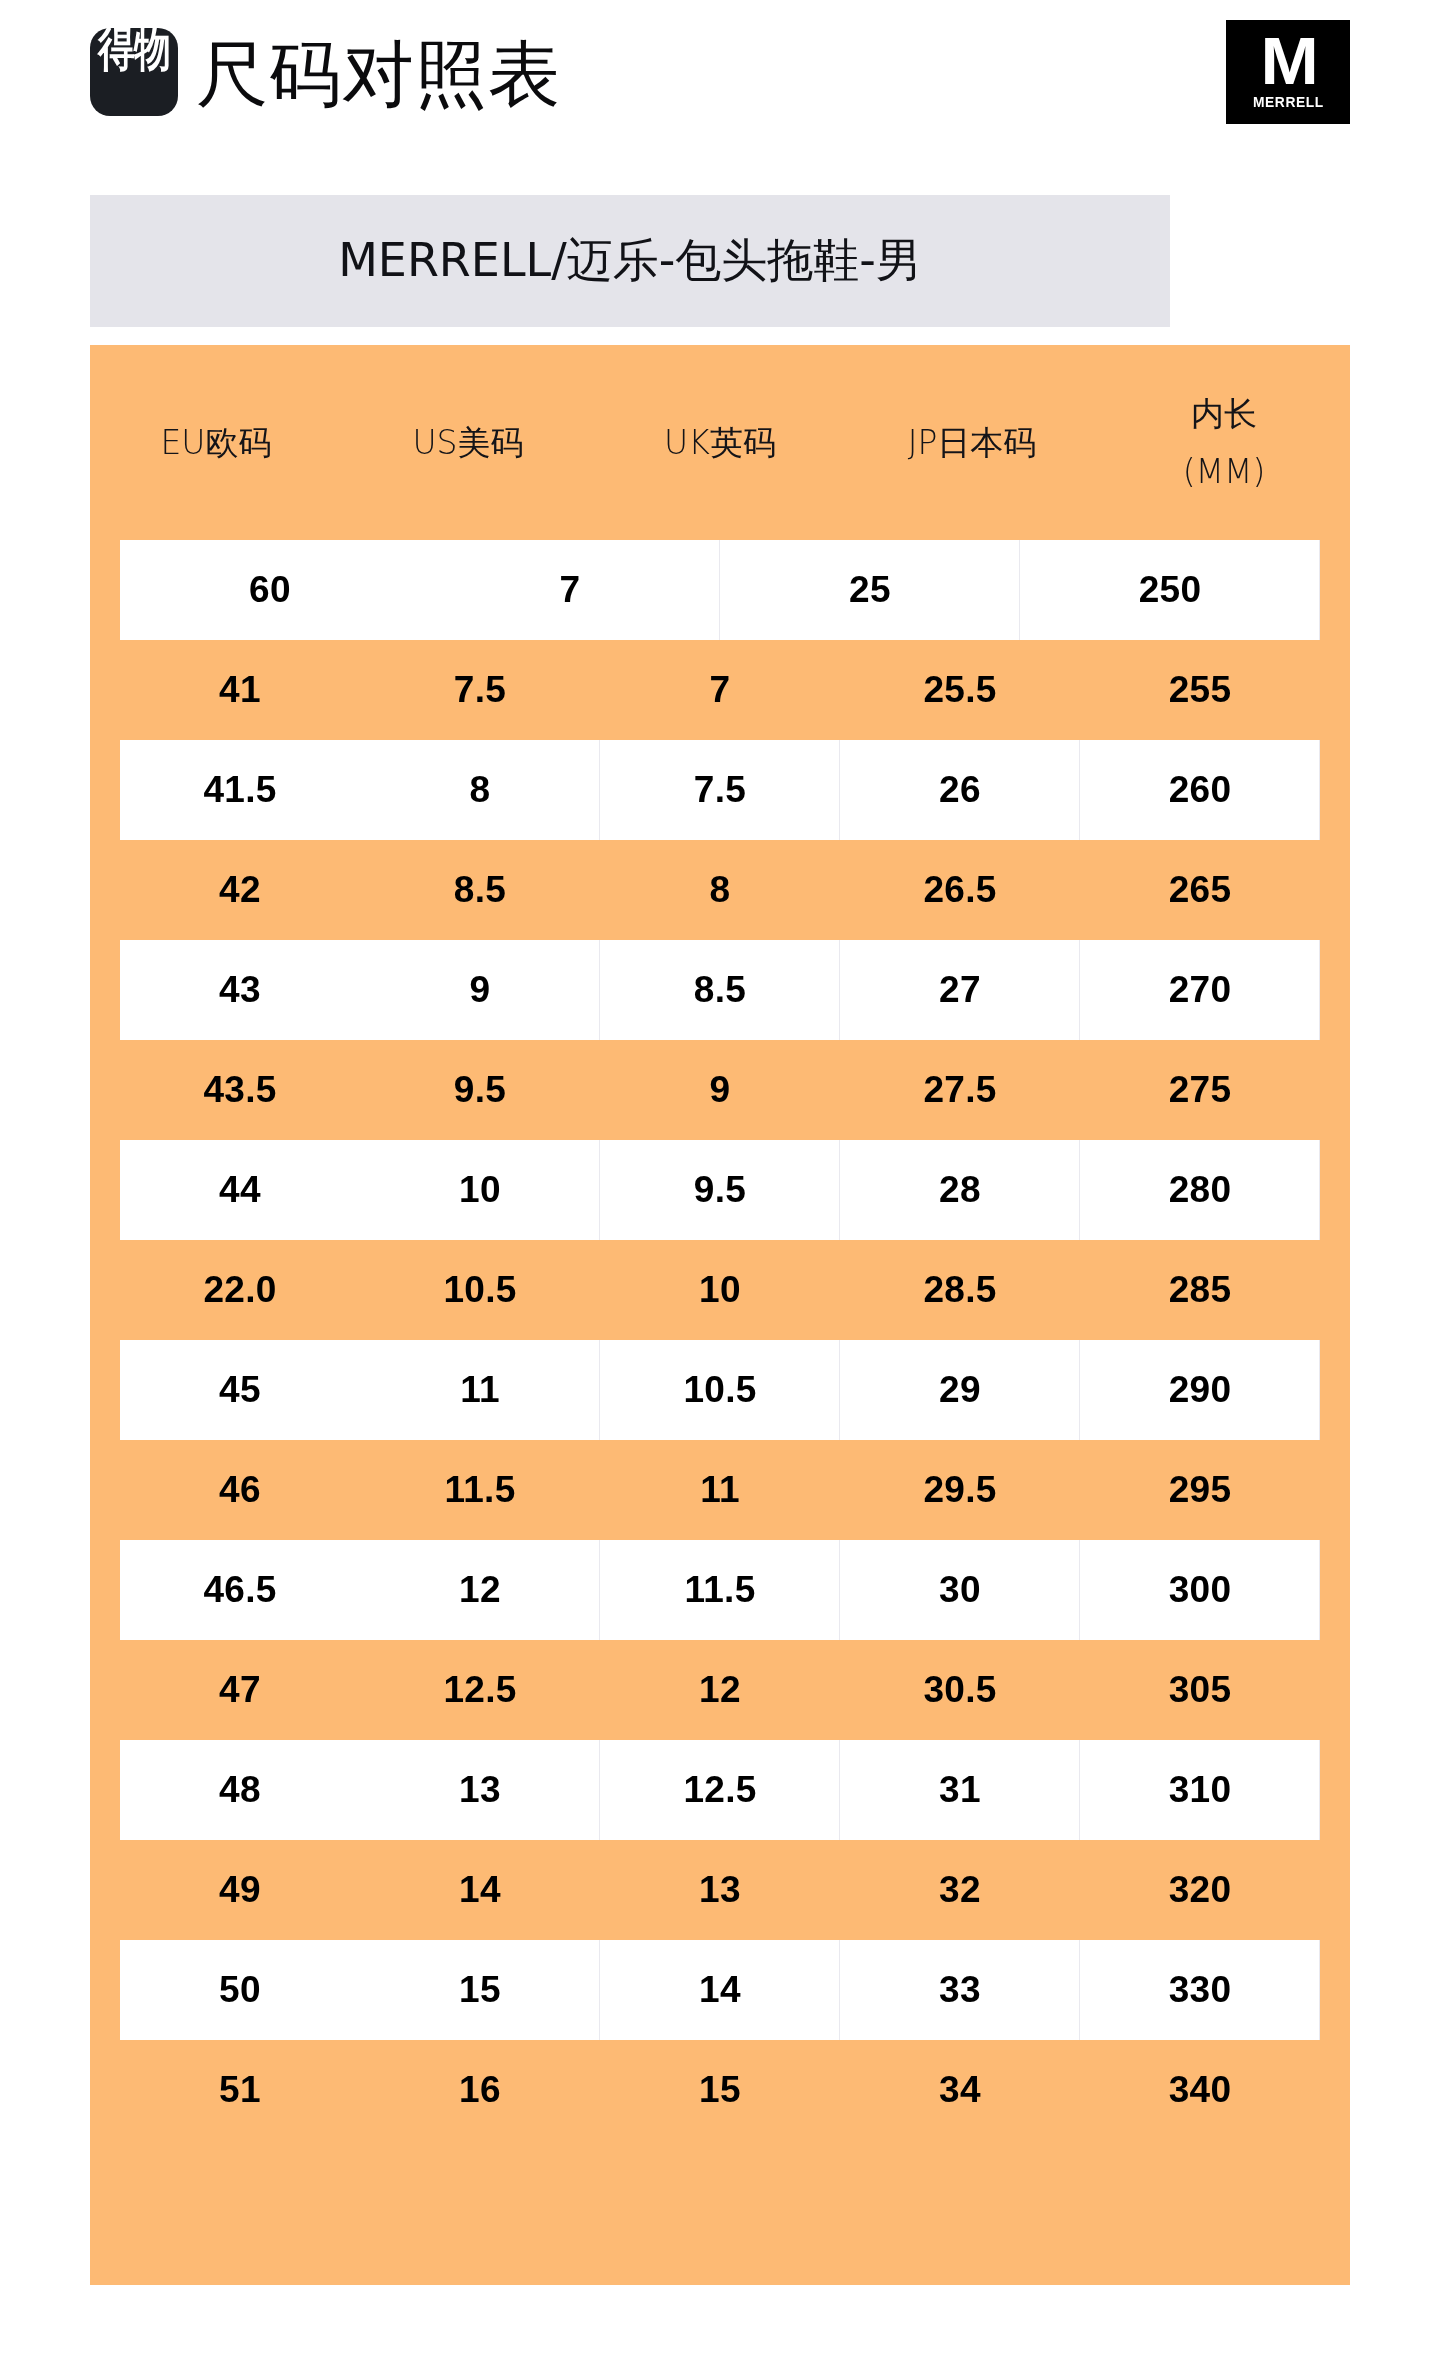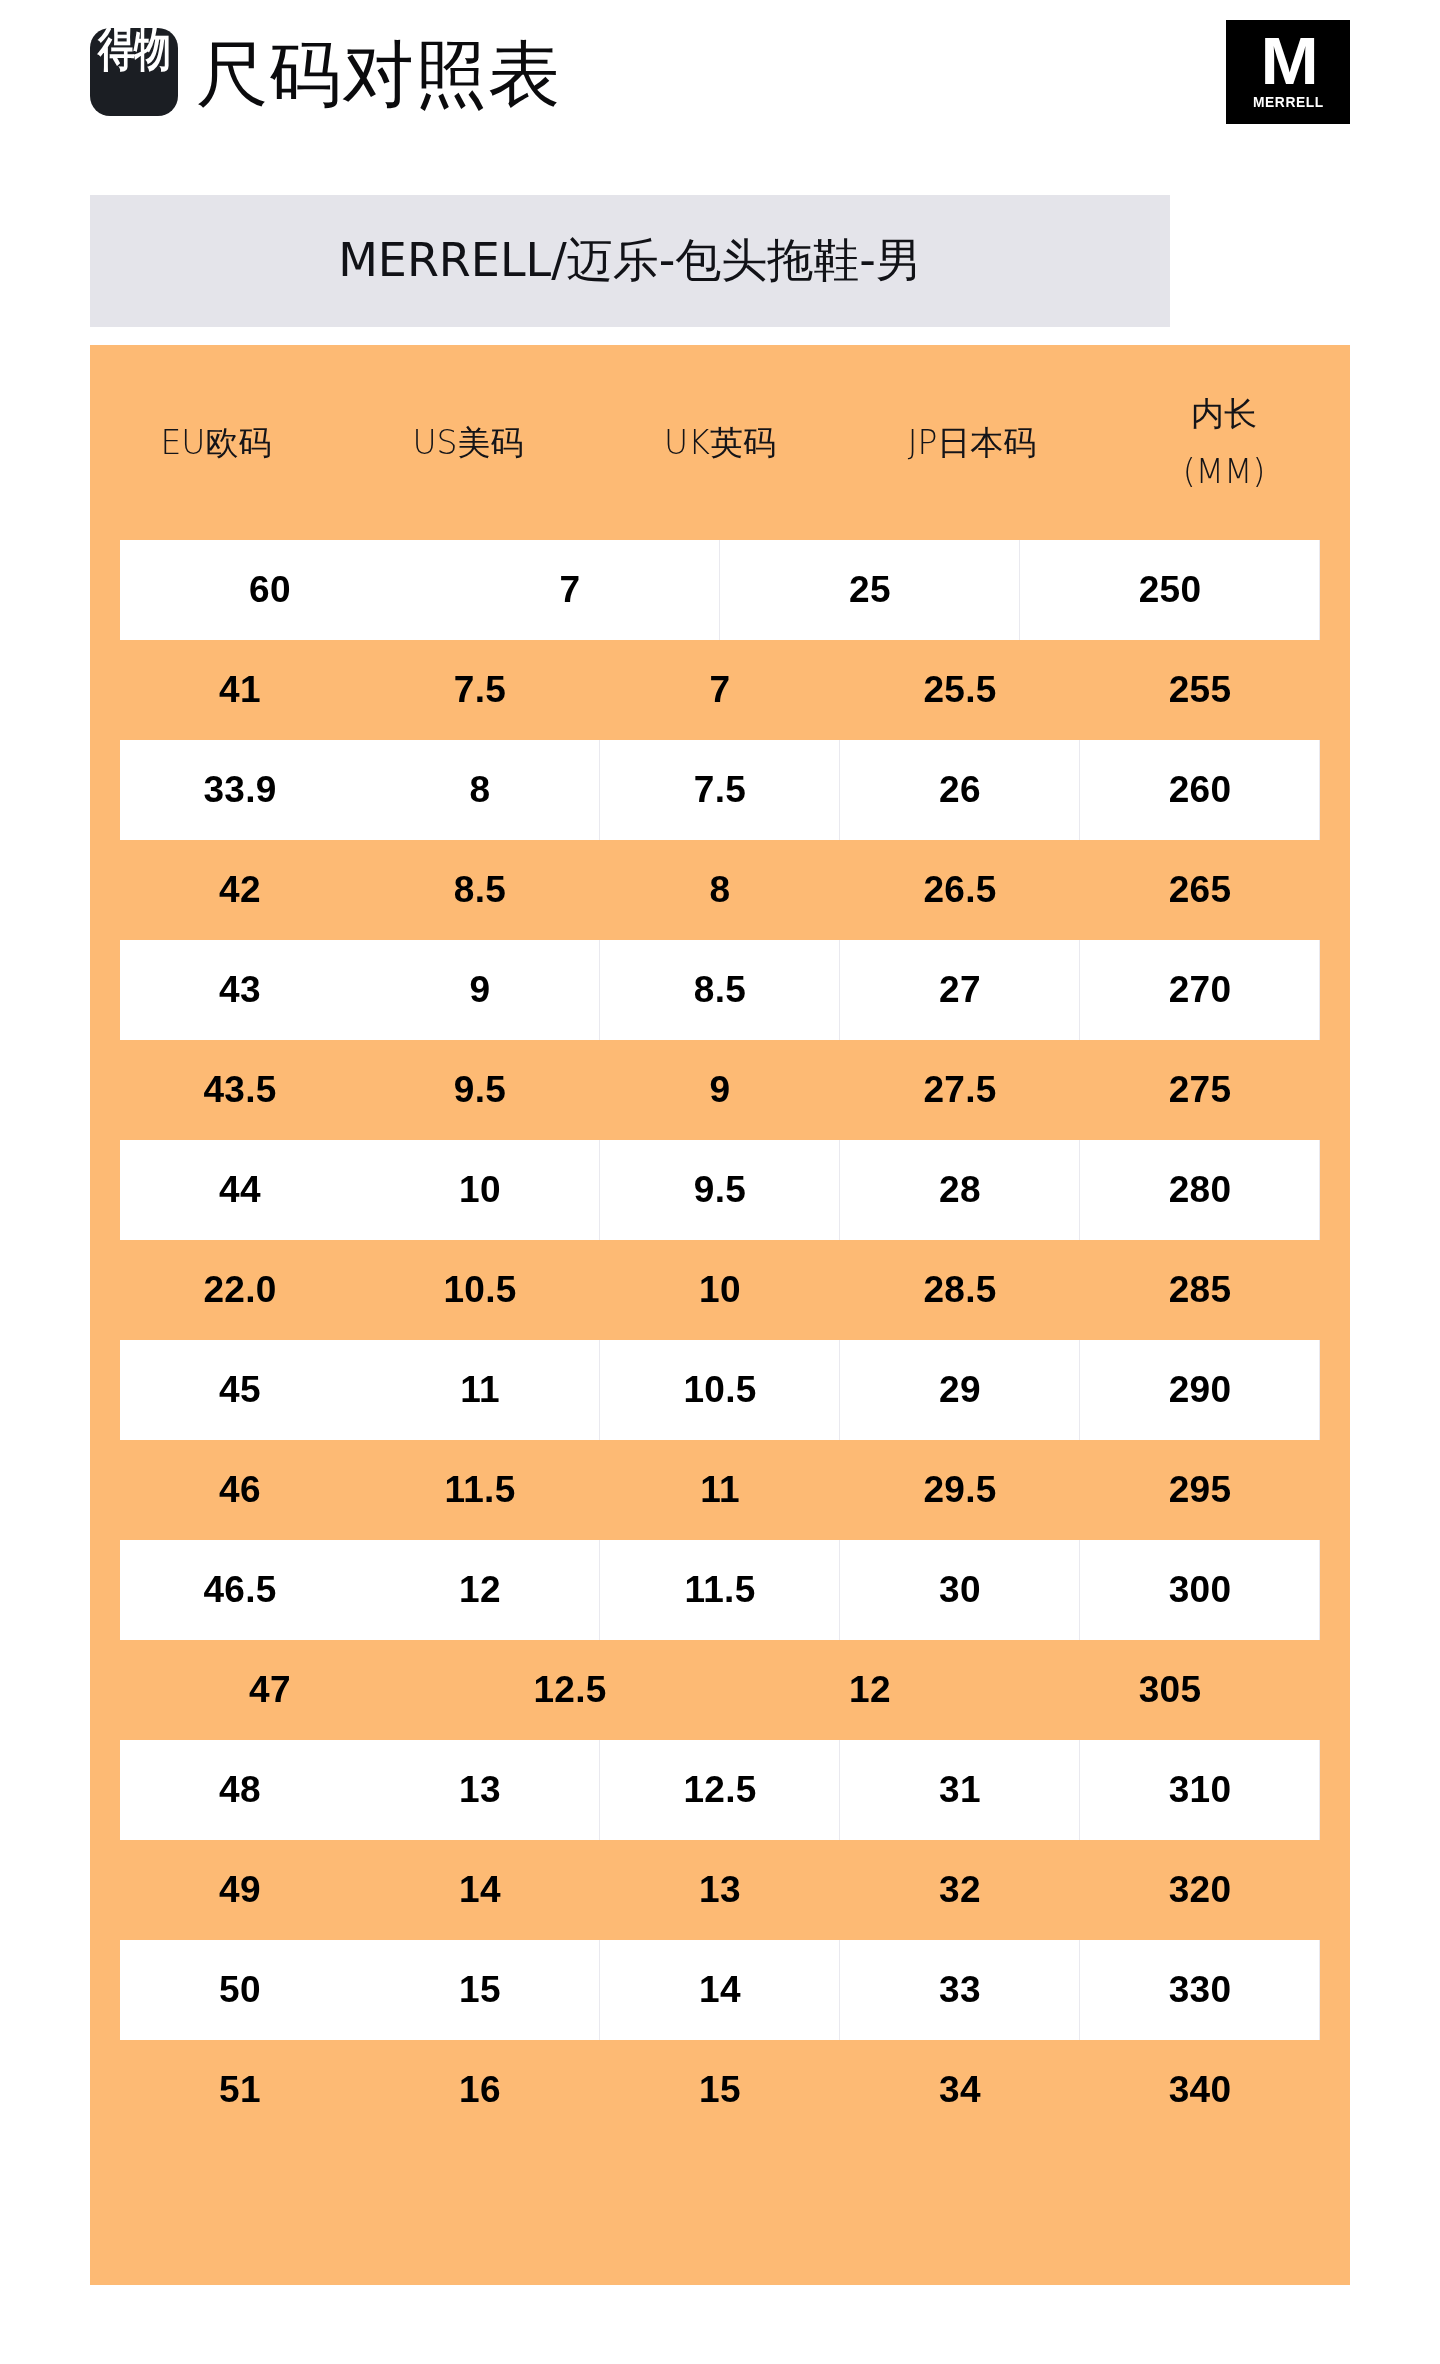--- a/index.html
+++ b/index.html
@@ -149,21 +149,21 @@
           <div class="cell">250</div>
         </div>
         <div class="row shade">
           <div class="cell">41</div>
           <div class="cell">7.5</div>
           <div class="cell">7</div>
           <div class="cell">25.5</div>
           <div class="cell">255</div>
         </div>
         <div class="row white">
-          <div class="cell">33.9</div>
+          <div class="cell">41.5</div>
           <div class="cell">8</div>
           <div class="cell">7.5</div>
           <div class="cell">26</div>
           <div class="cell">260</div>
         </div>
         <div class="row shade">
           <div class="cell">42</div>
           <div class="cell">8.5</div>
           <div class="cell">8</div>
           <div class="cell">26.5</div>
@@ -215,20 +215,21 @@
           <div class="cell">46.5</div>
           <div class="cell">12</div>
           <div class="cell">11.5</div>
           <div class="cell">30</div>
           <div class="cell">300</div>
         </div>
         <div class="row shade">
           <div class="cell">47</div>
           <div class="cell">12.5</div>
           <div class="cell">12</div>
+          <div class="cell">30.5</div>
           <div class="cell">305</div>
         </div>
         <div class="row white">
           <div class="cell">48</div>
           <div class="cell">13</div>
           <div class="cell">12.5</div>
           <div class="cell">31</div>
           <div class="cell">310</div>
         </div>
         <div class="row shade">

